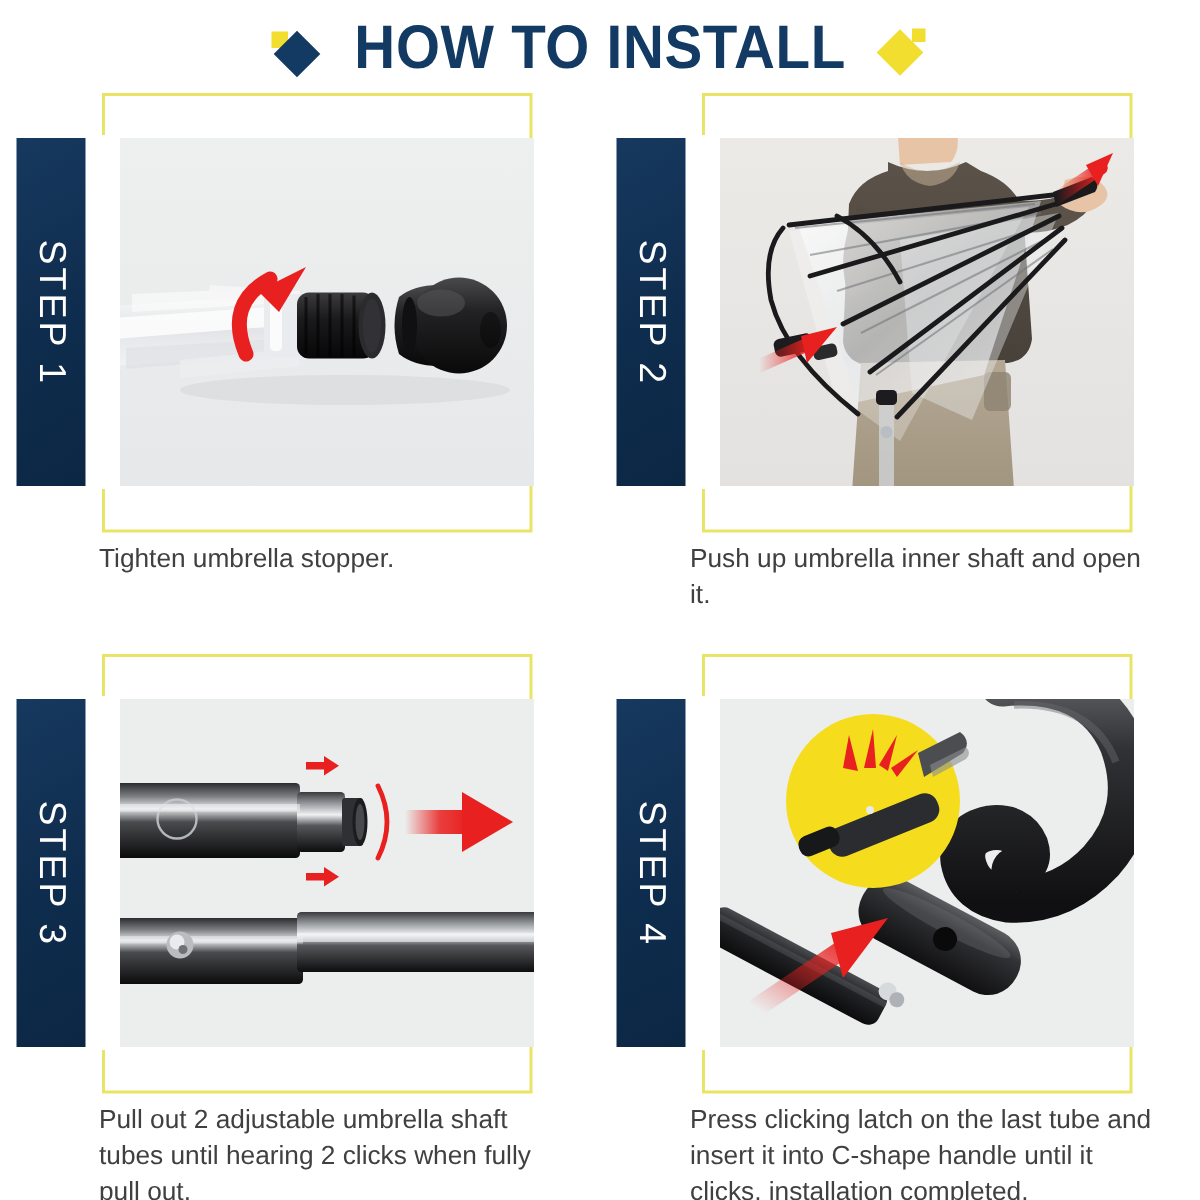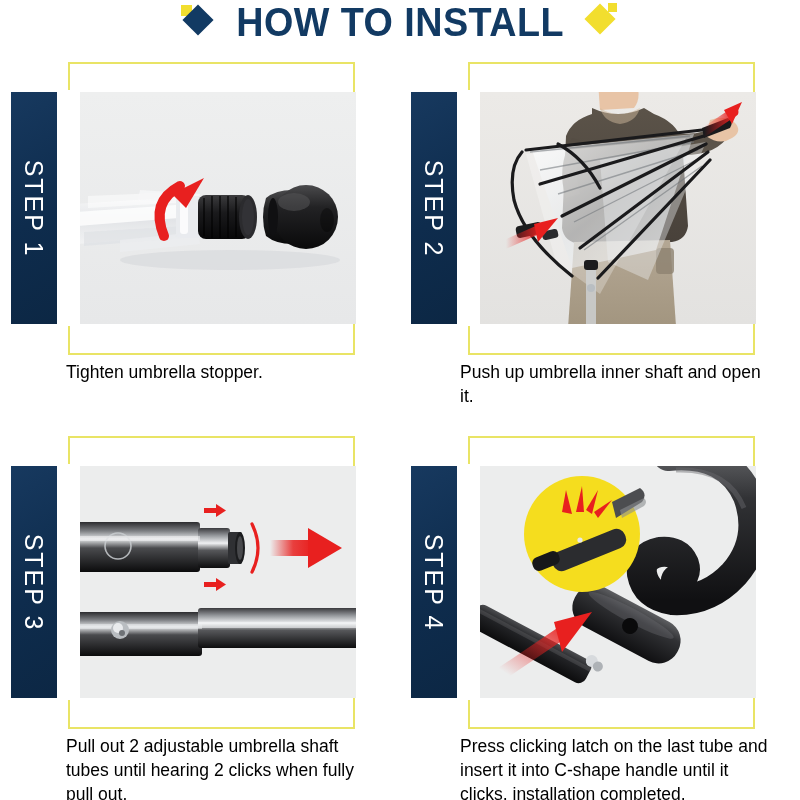--- a/index.html
+++ b/index.html
@@ -8,21 +8,21 @@
     background:#ffffff;
     font-family:"Liberation Sans","DejaVu Sans",sans-serif;
     overflow:hidden;
     position:relative;
   }
 
   
   .title-bar{
     height:52px;
     display:flex;
-    align-items:flex-start;
+    align-items:flex-end;
     justify-content:center;
     gap:8px;
     padding-top:2px;
     box-sizing:border-box;
   }
   .title-text{
     font-size:41px;
     font-weight:bold;
     letter-spacing:0.5px;
     color:#123a63;
@@ -93,21 +93,21 @@
     white-space:nowrap;
     transform:rotate(90deg);
     font-weight:400;
   }
 
   
   .caption{
     position:absolute;
     left:66px;top:308px;
     width:320px;
-    color:#000000;
+    color:#404040;
     font-size:17.5px;
     line-height:1.38;
   }
   .panel.right .frame,
   .panel.right .photo,
   .panel.right .step-tab,
   .panel.right .caption{}
   .panel.right .caption{left:60px;width:318px;}
 </style>
 </head>

